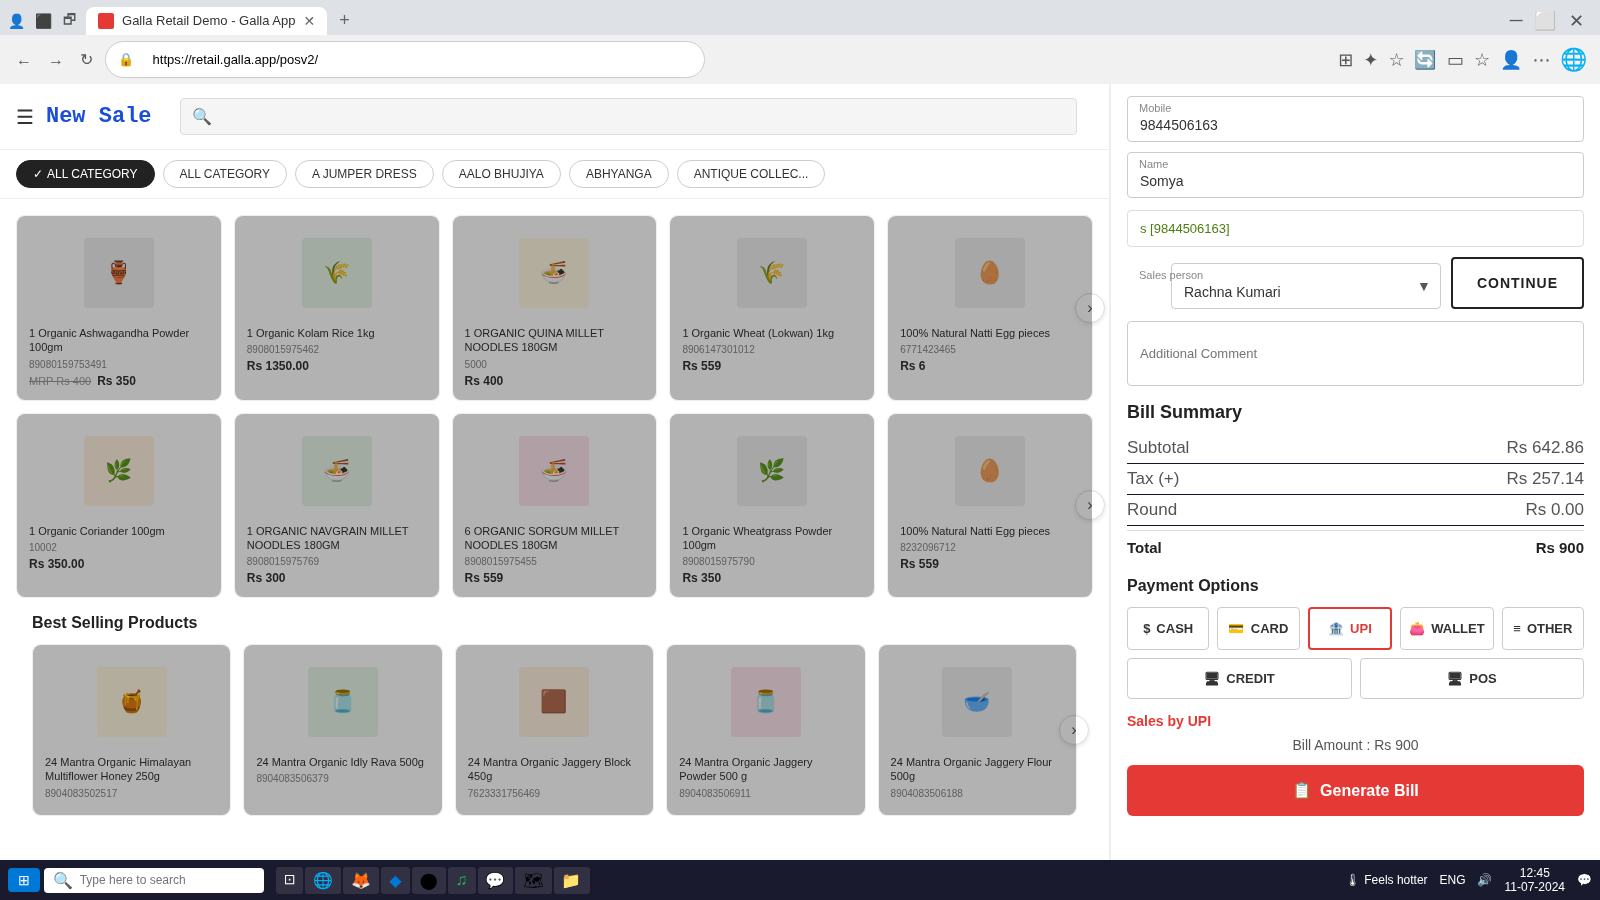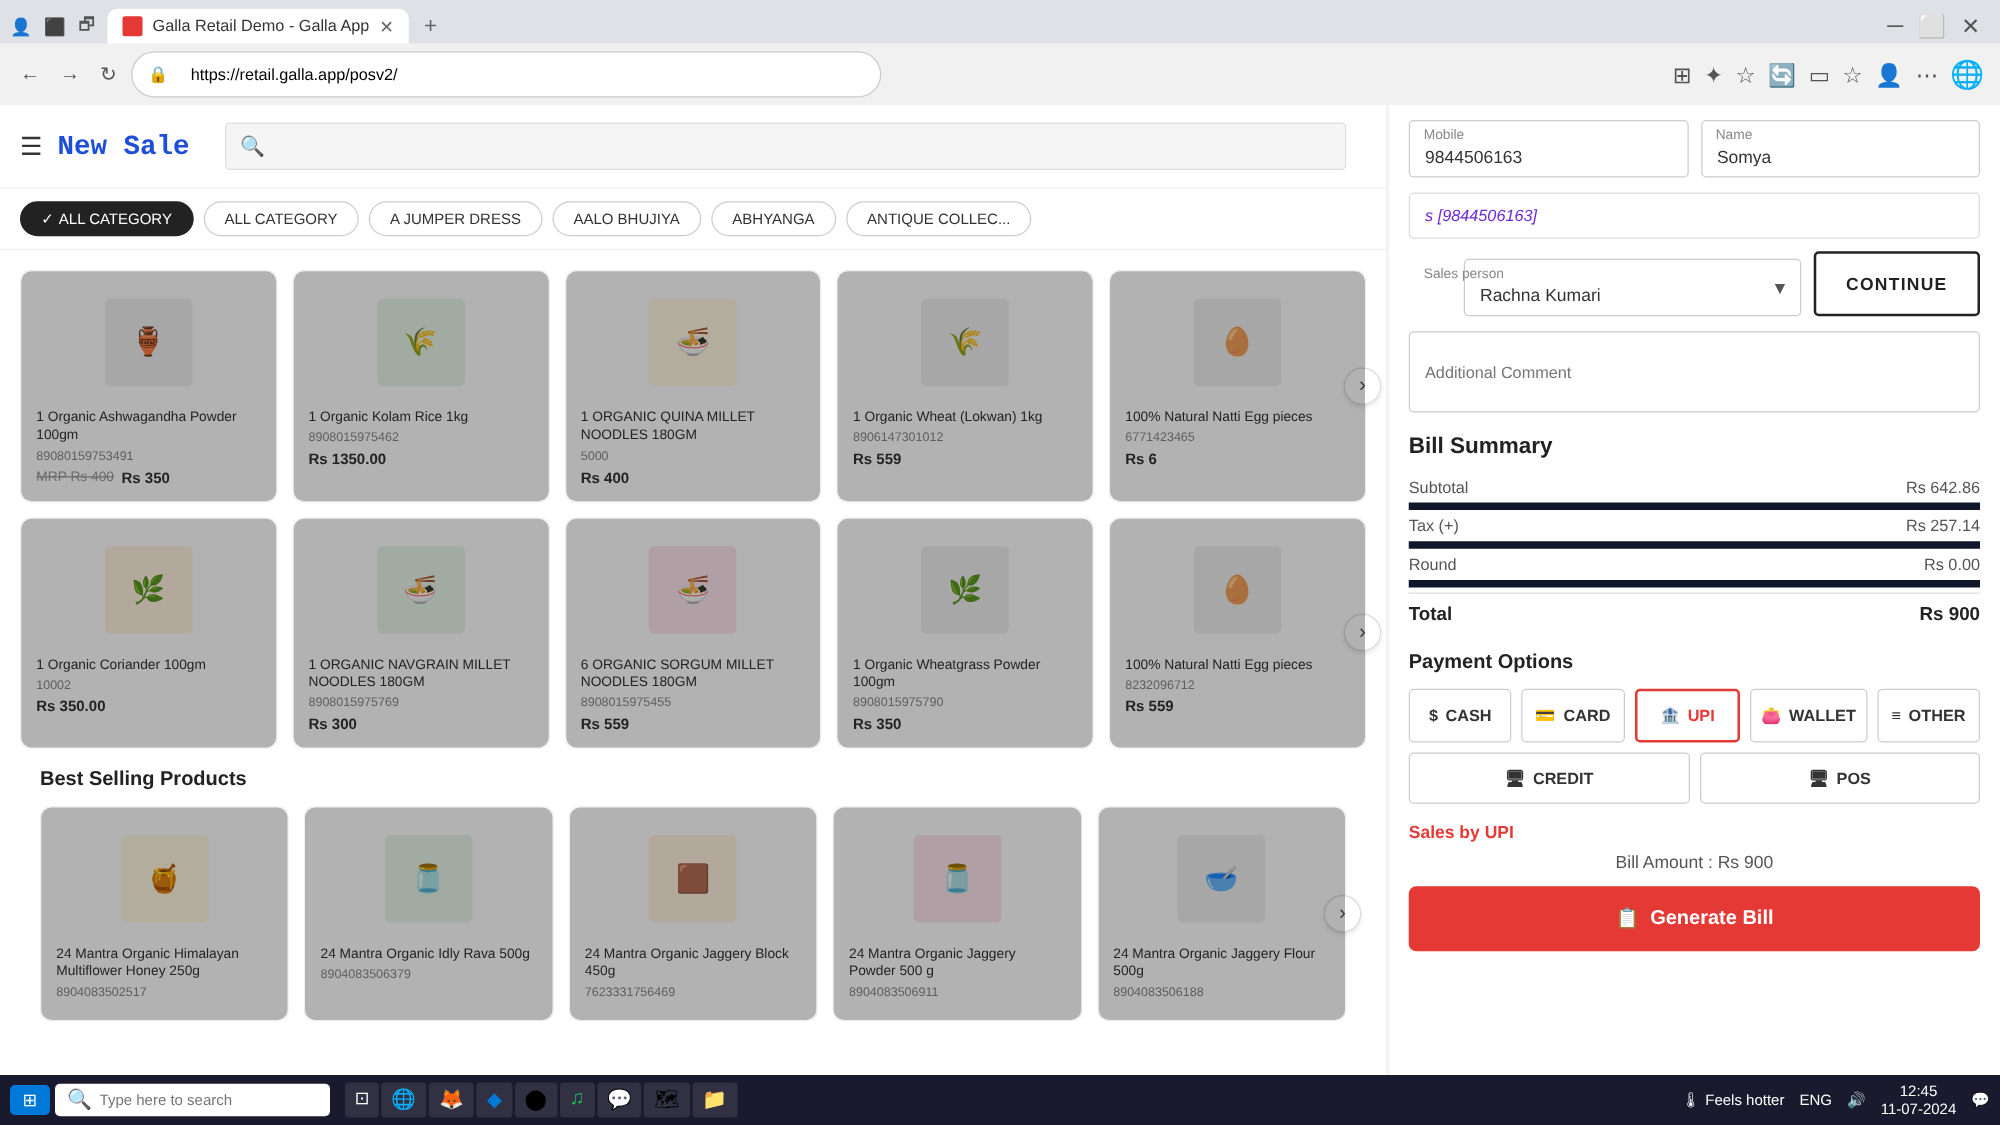--- a/index.html
+++ b/index.html
@@ -46,41 +46,41 @@
     .product-mrp { font-size: 11px; color: #999; text-decoration: line-through; }
     .next-arrow { position: absolute; right: -12px; top: 50%; transform: translateY(-50%); background: #fff; border: 1px solid #ddd; border-radius: 50%; width: 30px; height: 30px; display: flex; align-items: center; justify-content: center; cursor: pointer; color: #555; font-size: 16px; box-shadow: 0 2px 4px rgba(0,0,0,0.1); }
 
     .best-selling { padding: 0 16px 16px; }
     .section-title { font-size: 16px; font-weight: 600; color: #222; margin-bottom: 12px; }
     .best-product-grid { display: grid; grid-template-columns: repeat(5, 1fr); gap: 12px; position: relative; }
 
     
     .right-panel { width: 490px; background: #fff; display: flex; flex-direction: column; overflow-y: auto; padding: 12px 16px; border-left: 1px solid #eee; }
 
-    .customer-section { display: flex; gap: 10px; margin-bottom: 12px; }
+    .customer-section { display: flex; gap: 10px; margin-bottom: 12px; flex-direction: column; }
     .field-group { flex: 1; display: flex; flex-direction: column; }
     .field-wrapper { position: relative; }
     .field-input { width: 100%; padding: 20px 12px 8px; border: 1px solid #ccc; border-radius: 4px; font-size: 14px; color: #333; outline: none; }
     .field-label-float { position: absolute; top: 6px; left: 12px; font-size: 11px; color: #888; }
 
-    .suggest-box { background: #fff; border: 1px solid #ddd; border-radius: 4px; padding: 10px 12px; font-size: 13px; color: #6d28d9; margin-bottom: 10px; font-style: italic; }
+    .suggest-box { background: #fff; border: 1px solid #ddd; border-radius: 4px; padding: 10px 12px; font-size: 13px; color: #4d7c0f; margin-bottom: 10px; }
 
     .sales-person-row { display: flex; gap: 10px; align-items: flex-end; margin-bottom: 12px; }
     .sales-person-select { flex: 1; position: relative; }
     .select-input { width: 100%; padding: 20px 36px 8px 12px; border: 1px solid #ccc; border-radius: 4px; font-size: 14px; color: #333; appearance: none; background: #fff; outline: none; cursor: pointer; }
     .select-arrow { position: absolute; right: 10px; top: 50%; transform: translateY(-50%); color: #555; font-size: 14px; pointer-events: none; }
 
     .continue-btn { padding: 0 24px; height: 52px; background: #fff; border: 2px solid #222; border-radius: 4px; font-size: 14px; font-weight: 700; color: #222; cursor: pointer; letter-spacing: 1px; white-space: nowrap; }
 
     .comment-input { width: 100%; padding: 24px 12px; border: 1px solid #ccc; border-radius: 4px; font-size: 13px; color: #aaa; margin-bottom: 16px; outline: none; background: #fff; }
 
     
     .bill-summary { margin-bottom: 16px; }
     .bill-title { font-size: 18px; font-weight: 600; color: #222; margin-bottom: 10px; }
-    .bill-row { display: flex; justify-content: space-between; padding: 5px 0; font-size: 13px; color: #555; border-bottom: 6px solid #0f172a; }
+    .bill-row { display: flex; justify-content: space-between; padding: 5px 0; font-size: 17px; color: #555; border-bottom: 1px solid #0f172a; }
     .bill-row.total { font-size: 15px; font-weight: 700; color: #222; border-bottom: none; border-top: 1px solid #ddd; padding-top: 8px; margin-top: 4px; }
 
     
     .payment-title { font-size: 16px; font-weight: 600; color: #222; margin-bottom: 12px; }
     .payment-options-row1 { display: flex; gap: 8px; margin-bottom: 8px; }
     .payment-options-row2 { display: flex; gap: 8px; margin-bottom: 14px; }
     .pay-btn { flex: 1; padding: 12px 8px; border: 1px solid #ccc; border-radius: 4px; background: #fff; cursor: pointer; display: flex; align-items: center; justify-content: center; gap: 6px; font-size: 13px; font-weight: 600; color: #333; }
     .pay-btn.active { border: 2px solid #e53935; color: #e53935; }
 
     .paying-by { color: #e53935; font-size: 14px; font-weight: 600; margin-bottom: 8px; }

